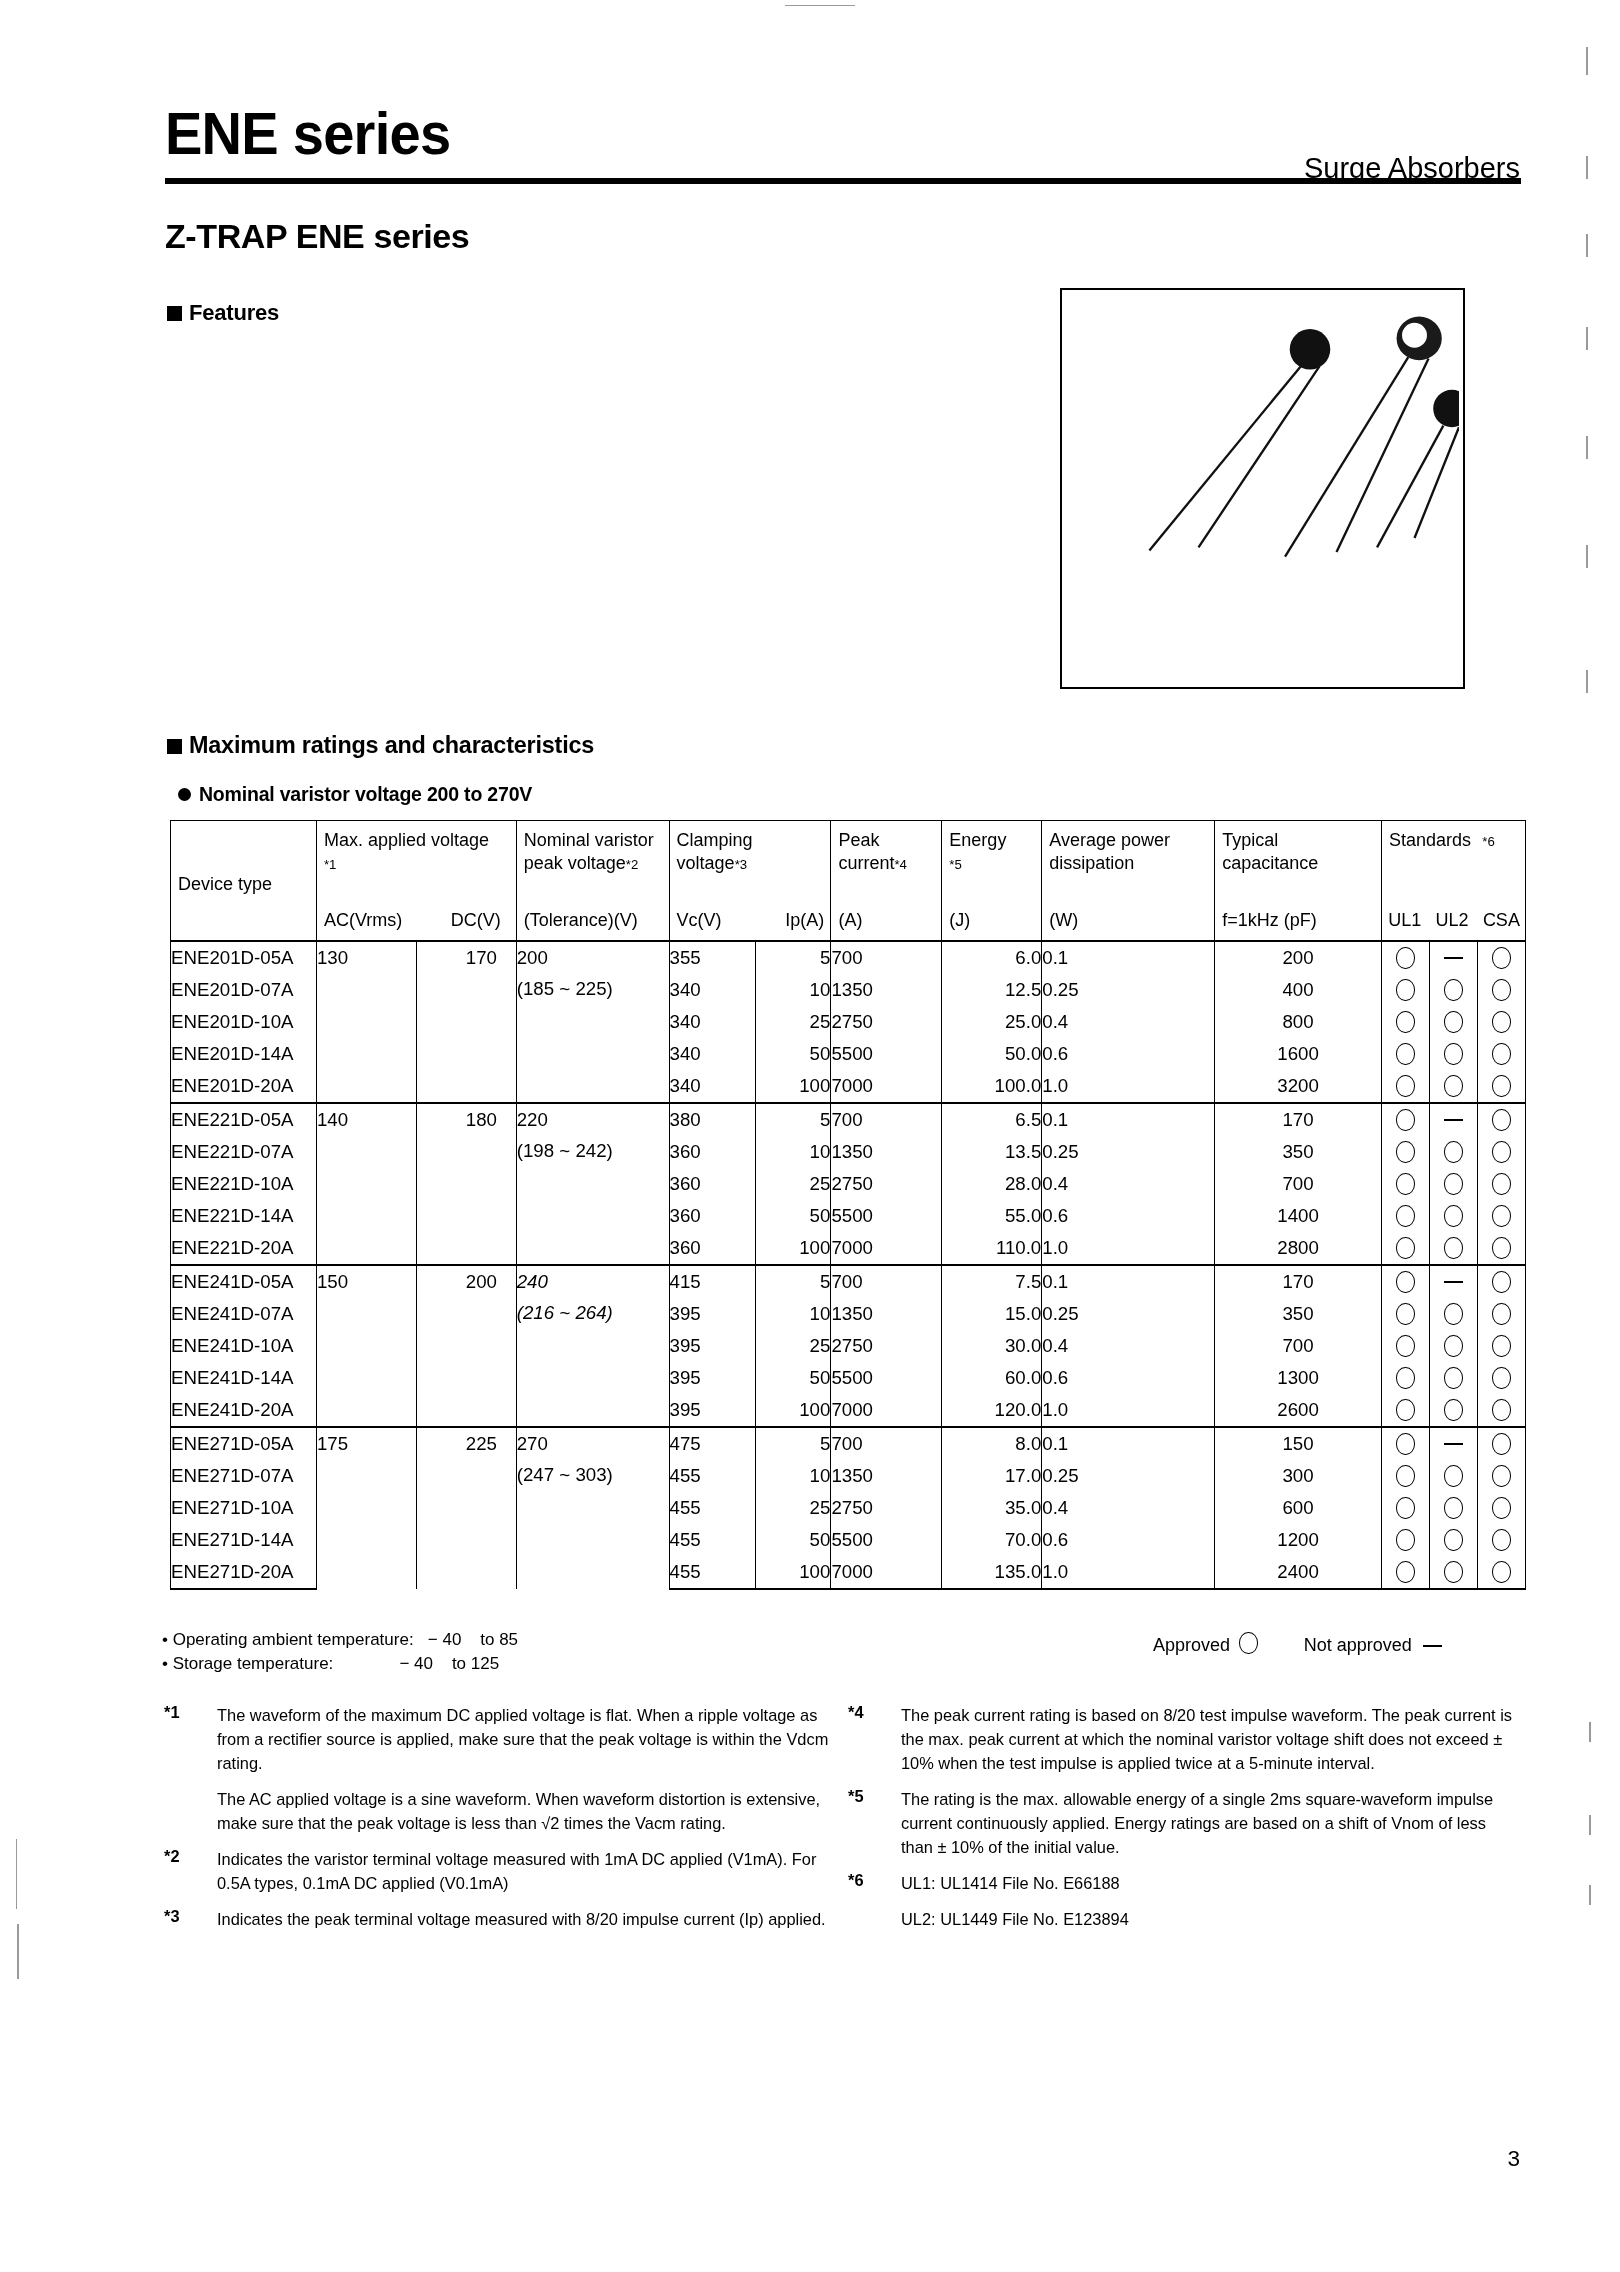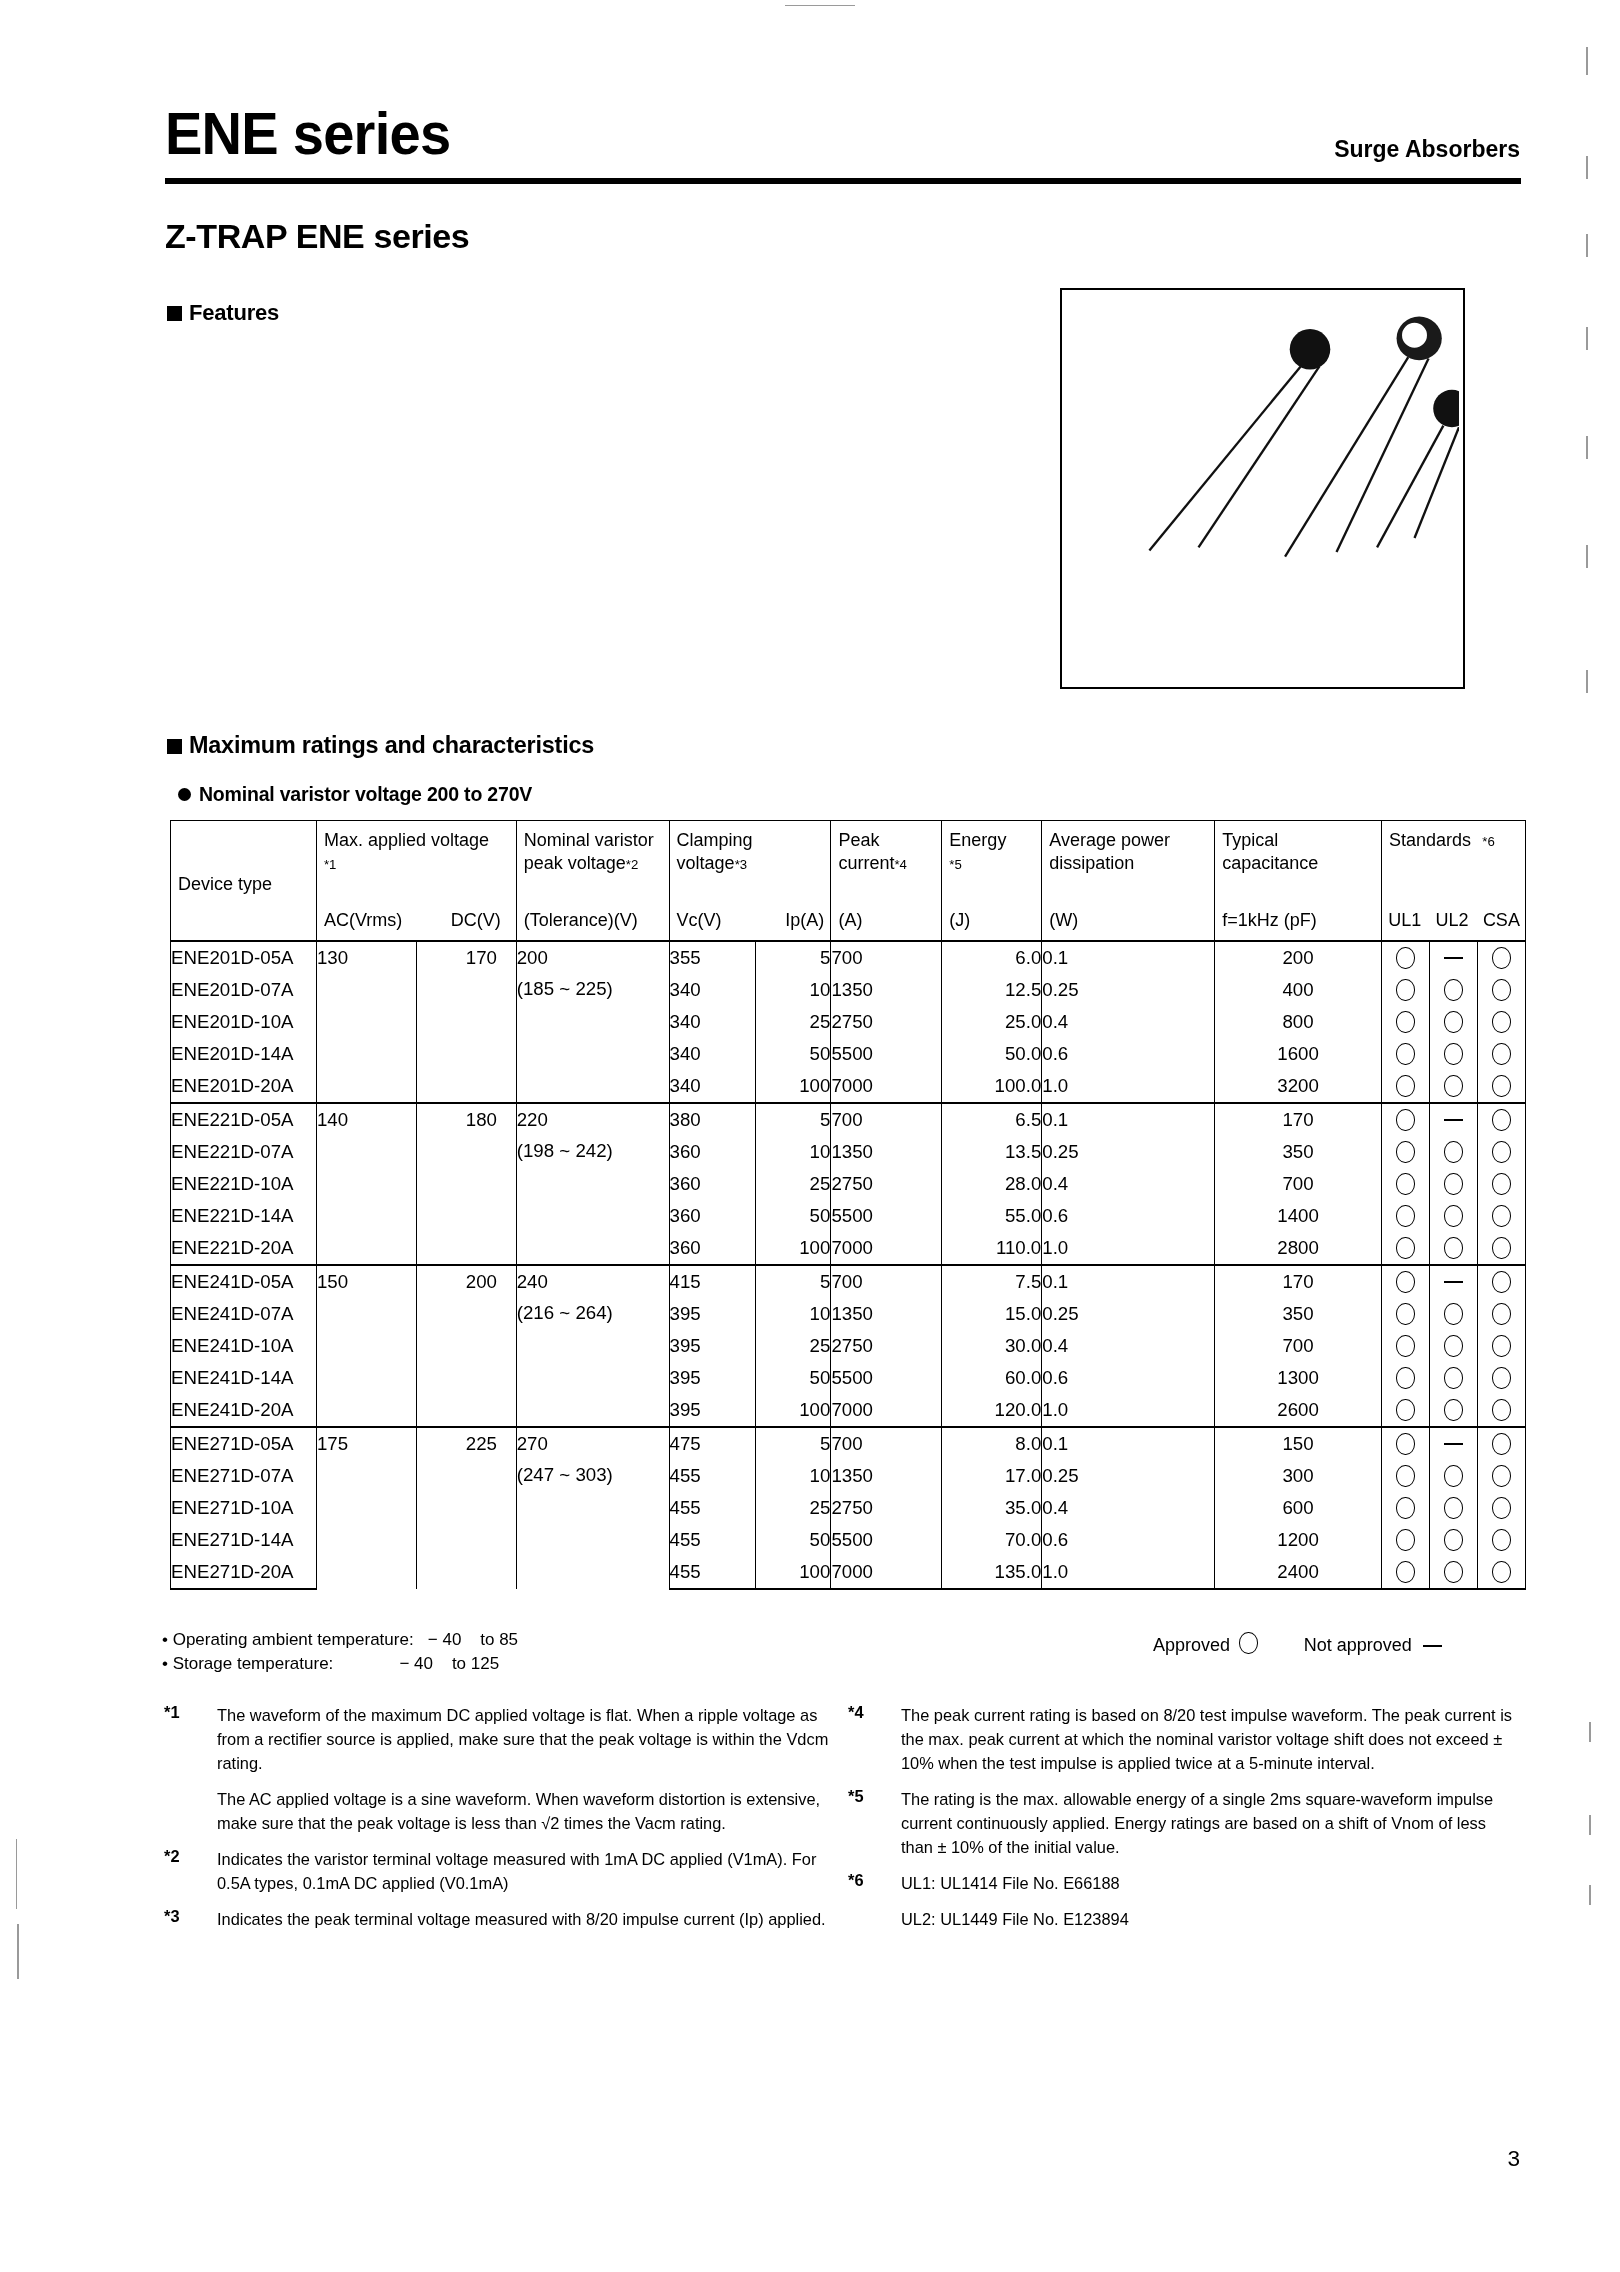--- a/index.html
+++ b/index.html
@@ -30,23 +30,23 @@
     font-size: 59px;
     font-weight: bold;
     letter-spacing: -0.8px;
     font-family: "Liberation Sans", sans-serif;
     transform: scaleX(0.95);
     transform-origin: left center;
   }
   .hdr-right {
     position: absolute;
     right: 101px;
-    top: 136px;
-    font-size: 23px;
-    font-weight: bold;
+    top: 152px;
+    font-size: 29px;
+    font-weight: normal;
   }
   .hdr-rule {
     position: absolute;
     left: 165px;
     top: 178px;
     width: 1356px;
     height: 5.5px;
     background: #000;
   }
   .subtitle {
@@ -628,21 +628,21 @@
           <td class="rowcell rc-c" style="padding: 0px;">
             <div style="height: 32px; display: flex; align-items: center; justify-content: center;">
               <span class="circ"></span>
             </div>
           </td>
         </tr>
         <tr class="group-first">
           <td class="rowcell rc-dev">ENE241D-05A</td>
           <td class="rowcell rc-l" rowspan="5" style="vertical-align: top;">150</td>
           <td class="rowcell rc-r" rowspan="5" style="vertical-align: top; padding-right: 18.7px;">200</td>
-          <td class="rowcell rc-l" rowspan="5" style="vertical-align: top;">
+          <td class="rowcell rc-l" rowspan="5" style="vertical-align: top; font-style: italic;">
             <div>240</div>
             <div>(216 ~ 264)</div>
           </td>
           <td class="rowcell rc-l">415</td>
           <td class="rowcell rc-r">5</td>
           <td class="rowcell rc-l">700</td>
           <td class="rowcell rc-r">7.5</td>
           <td class="rowcell rc-l">0.1</td>
           <td class="rowcell rc-c">170</td>
           <td class="rowcell rc-c" style="padding: 0px;">

